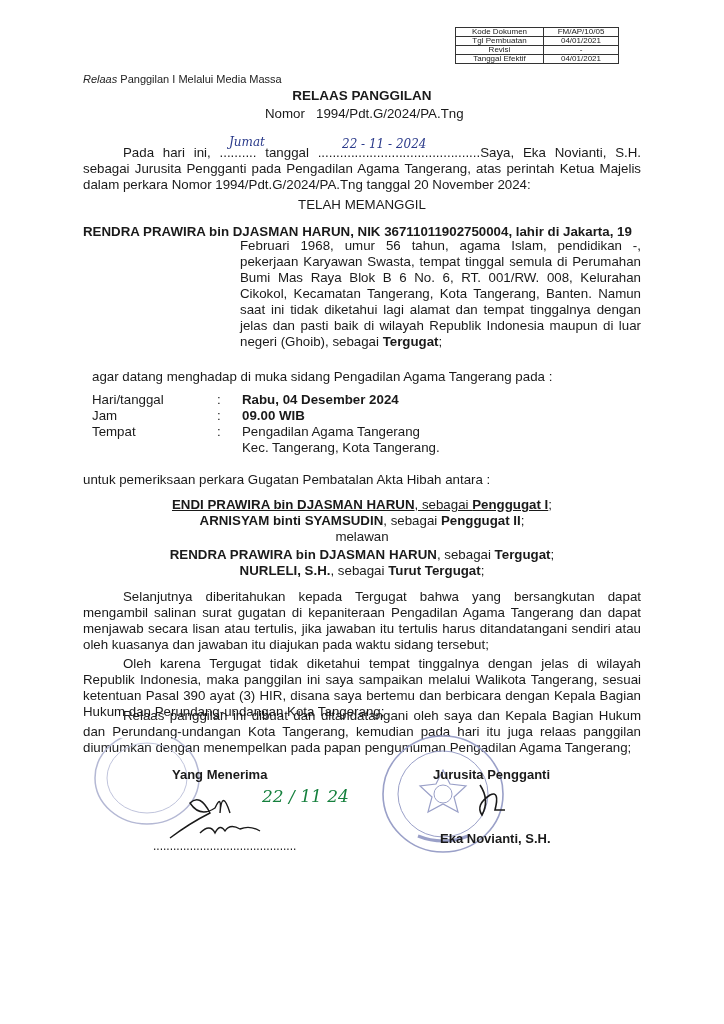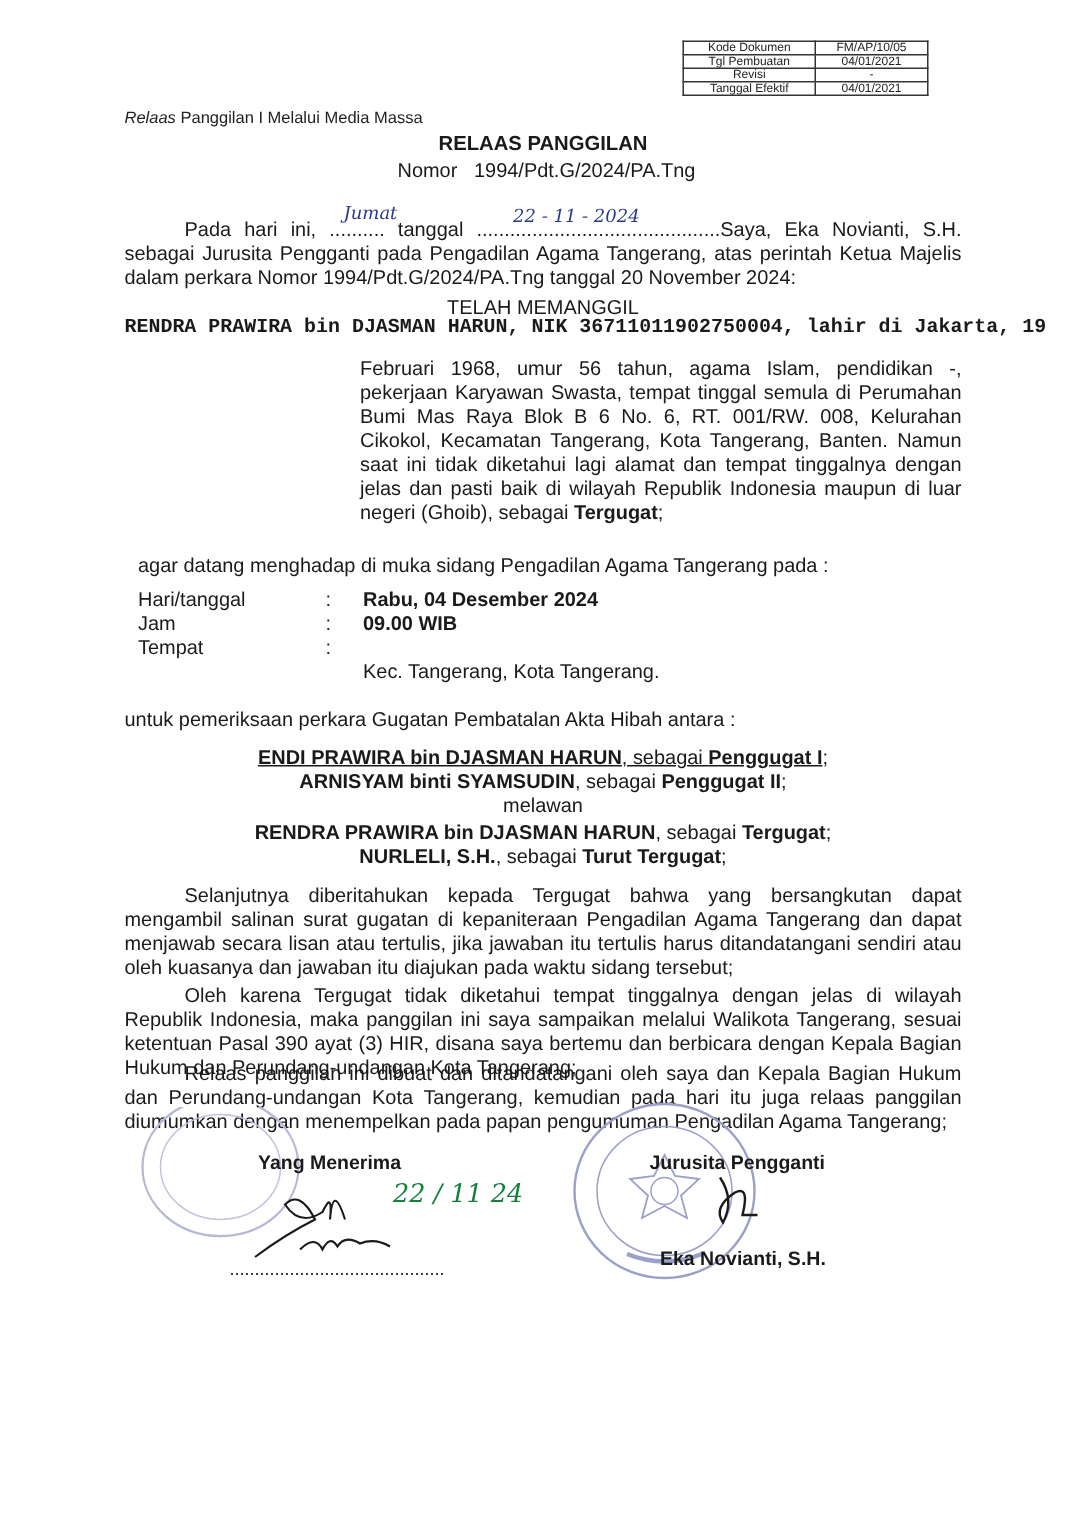--- a/index.html
+++ b/index.html
@@ -14,23 +14,23 @@
   .ref-label { left: 83px; top: 73px; font-size: 11px; color: #222; }
   .ref-label i { font-style: italic; }
   .title { left: 0; width: 724px; text-align: center; top: 88px; font-weight: bold; font-size: 13.5px; }
   .nomor { left: 0; width: 724px; top: 106px; font-size: 13.3px; }
   .nomor .inner { position: absolute; left: 265px; white-space: pre; }
   .para { left: 83px; width: 558px; text-align: justify; line-height: 16px; }
   .indent { display: inline-block; width: 40px; }
   .hand { font-family: "DejaVu Serif", serif; font-style: italic; color: #2a3a8a; font-size: 12px; position: absolute; }
   .center-line { left: 0; width: 724px; text-align: center; }
   .party-block { left: 240px; width: 401px; text-align: justify; line-height: 16px; }
-  .party-head { left: 83px; top: 210px; font-weight: bold; white-space: nowrap; font-family: Liberation Mono, monospace; }
+  .party-head { left: 83px; top: 224px; font-weight: bold; white-space: nowrap; }
   .sched { left: 92px; line-height: 16px; }
-  .sched .row { display: flex; }
+  .sched .row { display: flex; justify-content: flex-end; }
   .sched .k { width: 125px; }
   .sched .c { width: 25px; }
   .sched .v { width: 424px; }
   b { font-weight: bold; }
   .sig-title { font-weight: bold; font-size: 13px; }
   .dots { letter-spacing: 0px; }
   svg.stamp { position: absolute; }
 </style>
 </head>
 <body>
@@ -83,20 +83,21 @@
       <b class="v">Rabu, 04 Desember 2024</b>
     </div>
   <div class="row">
       <span class="k">Jam</span>
       <span class="c">:</span>
       <b class="v">09.00 WIB</b>
     </div>
   <div class="row">
       <span class="k">Tempat</span>
       <span class="c">:</span>
+      <span class="v">Pengadilan Agama Tangerang</span>
     </div>
   <div class="row">
       <span class="k"></span>
       <span class="c"></span>
       <span class="v">Kec. Tangerang, Kota Tangerang.</span>
     </div>
 </div>
 
 <div class="abs" style="left:83px; top:472px;">untuk pemeriksaan perkara Gugatan Pembatalan Akta Hibah antara :</div>
 

